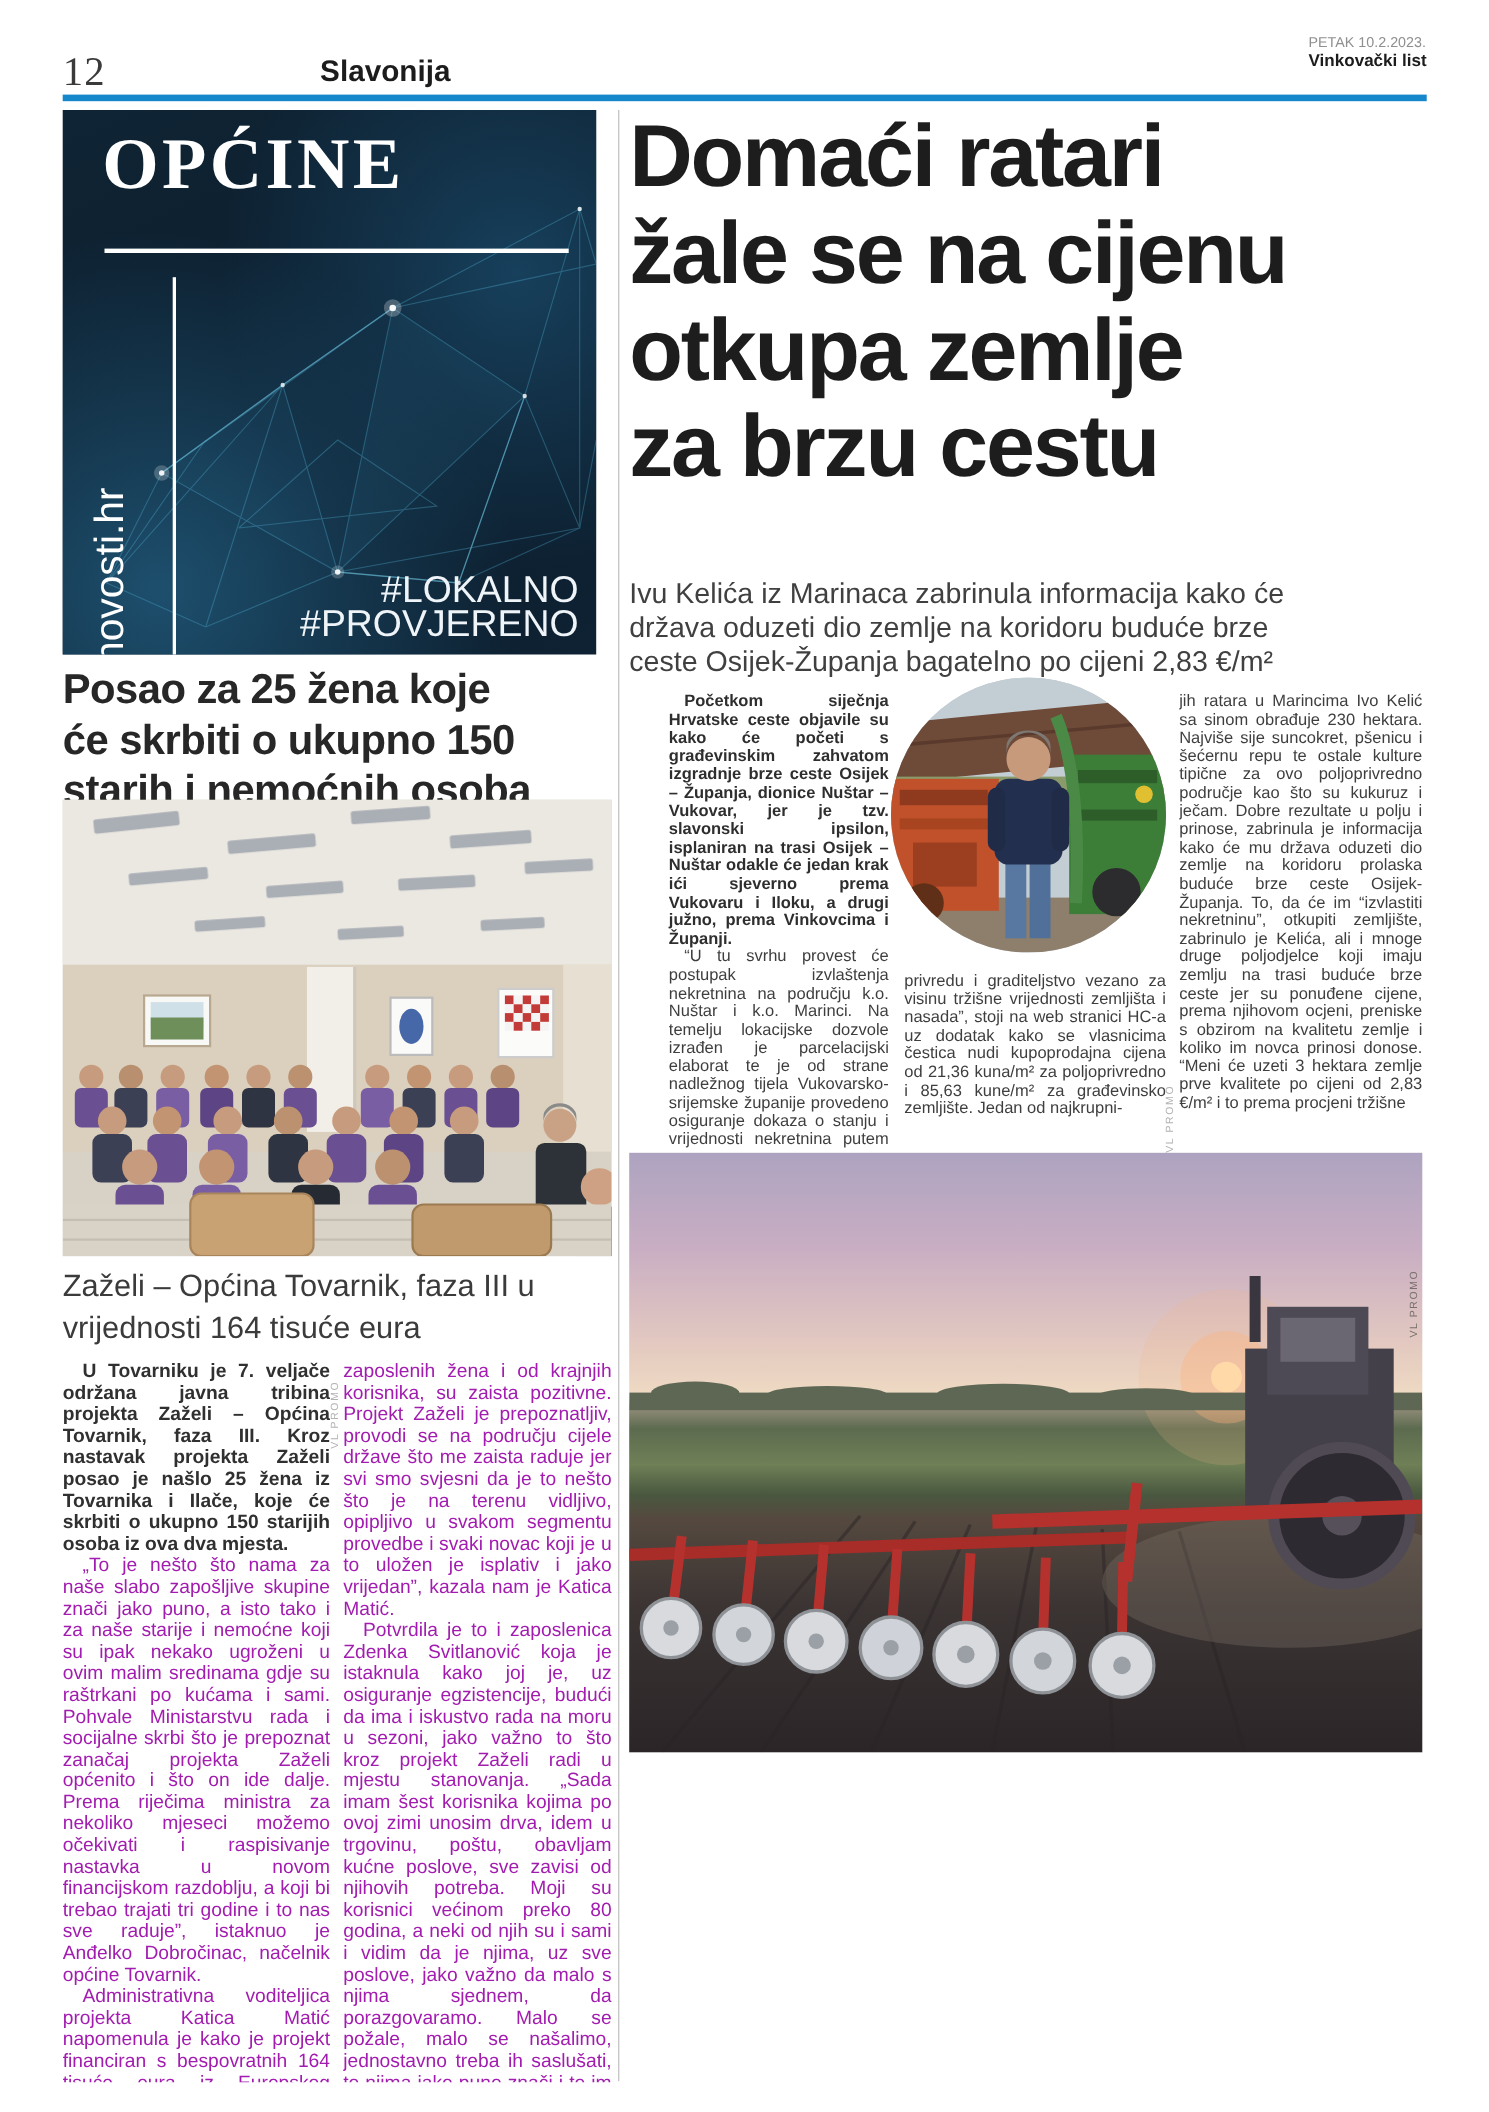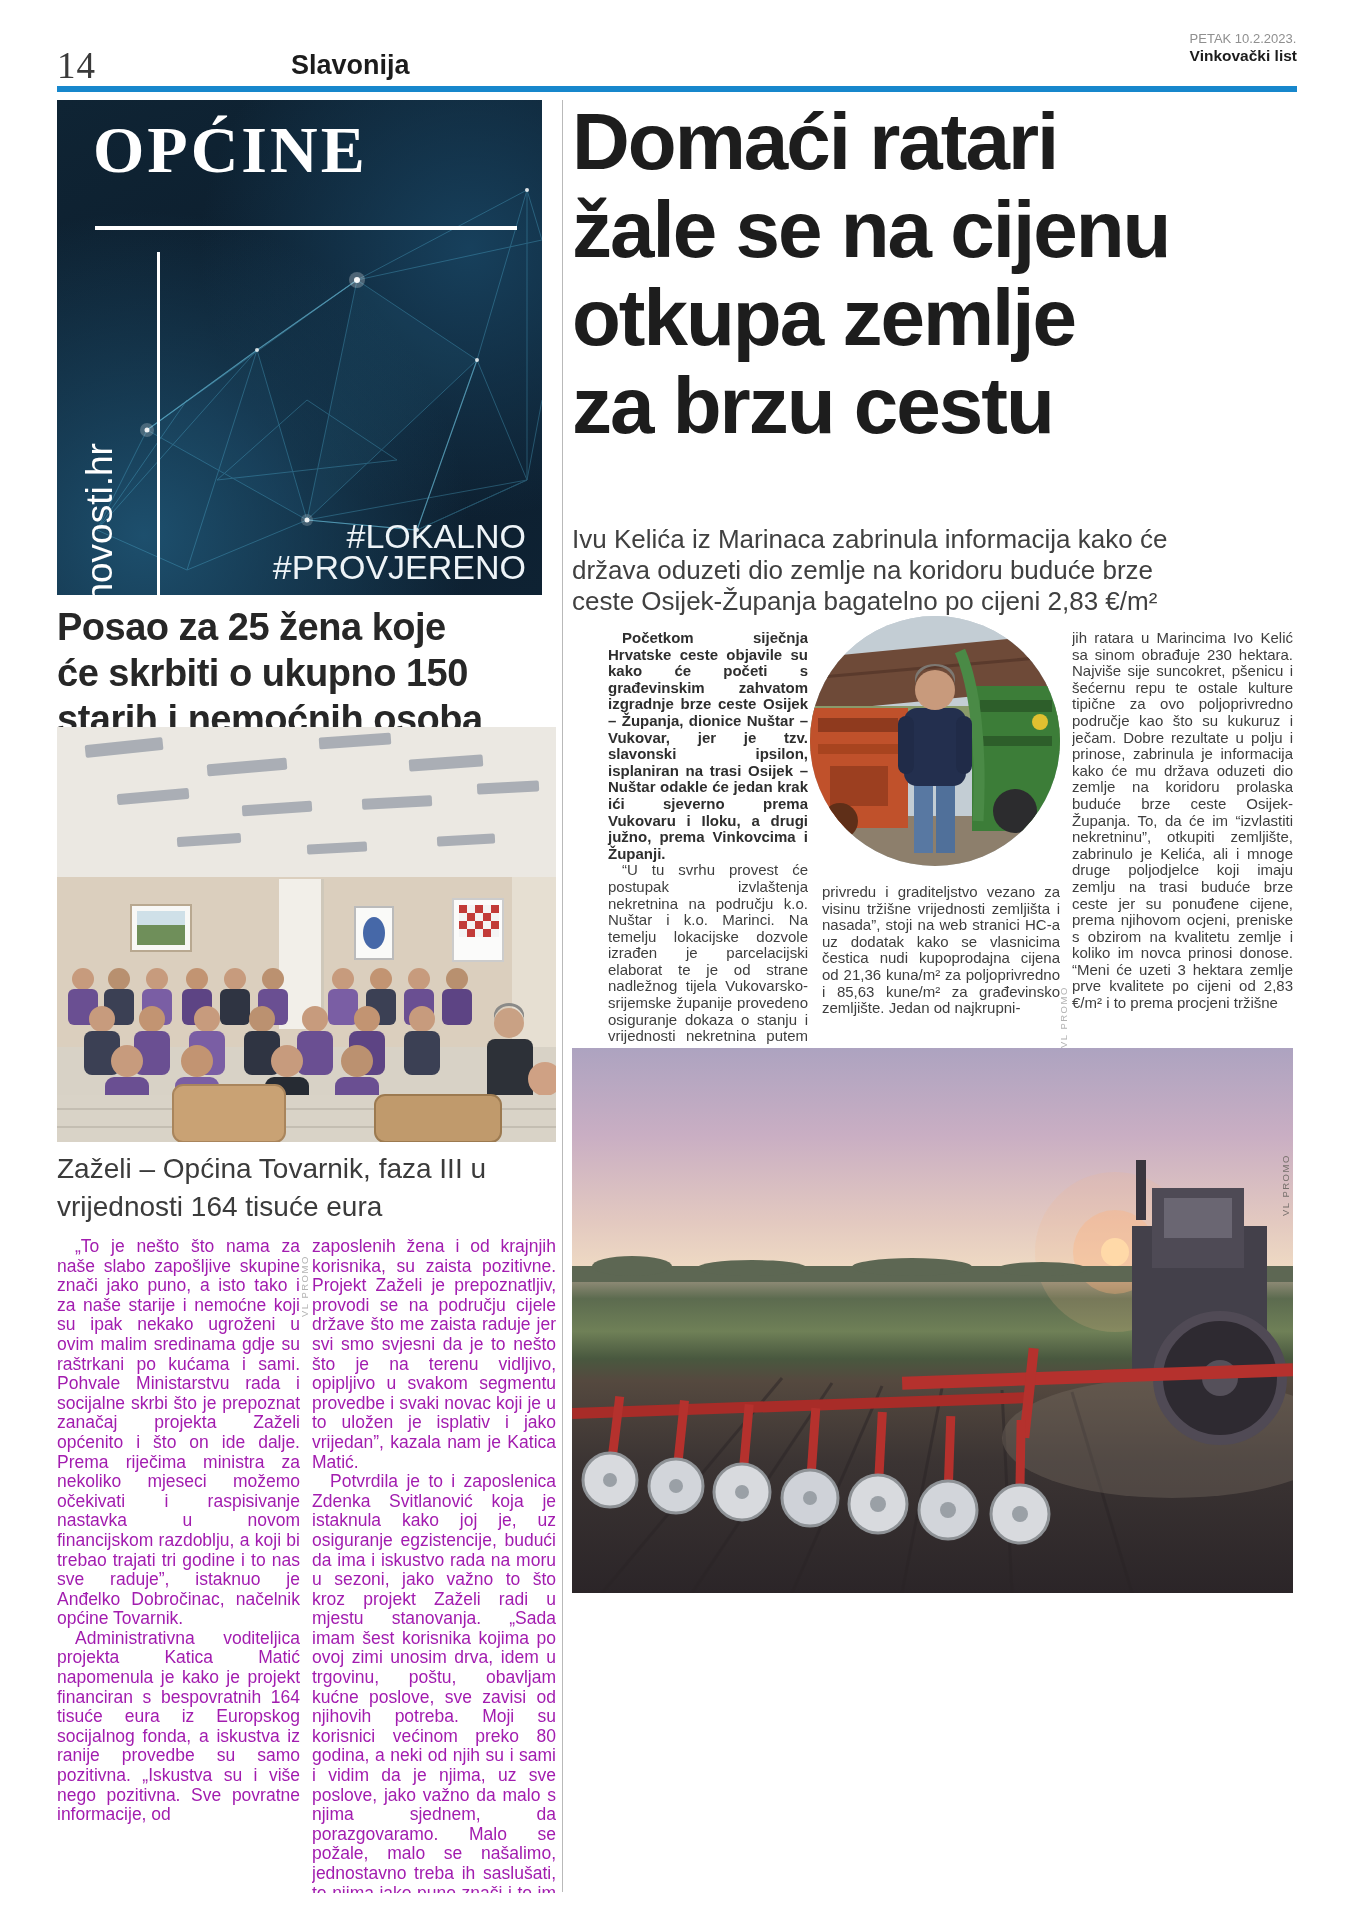--- a/index.html
+++ b/index.html
@@ -51,21 +51,21 @@
   .r-col3 { left:1072px; width:221px; }
   .portrait { left:810px; top:616px; width:250px; height:250px; border-radius:50%; overflow:hidden; background:#c3cdd4; }
   .f-photo { left:572px; top:1048px; width:721px; height:545px; overflow:hidden;
     background: linear-gradient(180deg, #ada3c0 0%, #c9aec3 16%, #e3c9c0 32%, #eed9c3 40%, #8b8873 43%, #5c6b4f 46%, #6f8057 52%, #49583f 57%, #55493f 61%, #3b3433 76%, #2b2528 100%); }
 </style>
 </head>
 <body>
 
 <div class="page">
 
-  <div class="abs pgnum">14</div>
+  <div class="abs pgnum">12</div>
   <div class="abs section">Slavonija</div>
   <div class="abs dateblock">
     <div class="d">PETAK 10.2.2023.</div>
     <div class="p">Vinkovački list</div>
   </div>
   <div class="abs bluebar"></div>
 
   <div class="abs promo">
     <svg width="485" height="495" viewBox="0 0 485 495" style="position:absolute;left:0;top:0;">
       <g stroke="#59c2e6" stroke-width="1" opacity="0.30" fill="none">
@@ -223,20 +223,21 @@
       <rect x="318" y="368" width="126" height="47" rx="10" fill="#c09a6c" stroke="#9c7a50" stroke-width="2"></rect>
     </svg>
   </div>
 
   <div class="abs v-credit credit-left">VL PROMO</div>
 
   <div class="abs l-subhead">Zaželi – Općina Tovarnik, faza III u
 vrijednosti 164 tisuće eura</div>
 
   <div class="abs l-colA l-body">
+    <p class="bold ind">U Tovarniku je 7. veljače održana javna tribina projekta Zaželi – Općina Tovarnik, faza III. Kroz nastavak projekta Zaželi posao je našlo 25 žena iz Tovarnika i Ilače, koje će skrbiti o ukupno 150 starijih osoba iz ova dva mjesta.</p>
     <p class="ind">„To je nešto što nama za naše slabo zapošljive skupine znači jako puno, a isto tako i za naše starije i nemoćne koji su ipak nekako ugroženi u ovim malim sredinama gdje su raštrkani po kućama i sami. Pohvale Ministarstvu rada i socijalne skrbi što je prepoznat zanačaj projekta Zaželi općenito i što on ide dalje. Prema riječima ministra za nekoliko mjeseci možemo očekivati i raspisivanje nastavka u novom financijskom razdoblju, a koji bi trebao trajati tri godine i to nas sve raduje”, istaknuo je Anđelko Dobročinac, načelnik općine Tovarnik.</p>
     <p class="ind">Administrativna voditeljica projekta Katica Matić napomenula je kako je projekt financiran s bespovratnih 164 tisuće eura iz Europskog socijalnog fonda, a iskustva iz ranije provedbe su samo pozitivna. „Iskustva su i više nego pozitivna. Sve povratne informacije, od</p>
   </div>
   <div class="abs l-colB l-body">
     <p>zaposlenih žena i od krajnjih korisnika, su zaista pozitivne. Projekt Zaželi je prepoznatljiv, provodi se na području cijele države što me zaista raduje jer svi smo svjesni da je to nešto što je na terenu vidljivo, opipljivo u svakom segmentu provedbe i svaki novac koji je u to uložen je isplativ i jako vrijedan”, kazala nam je Katica Matić.</p>
     <p class="ind">Potvrdila je to i zaposlenica Zdenka Svitlanović koja je istaknula kako joj je, uz osiguranje egzistencije, budući da ima i iskustvo rada na moru u sezoni, jako važno to što kroz projekt Zaželi radi u mjestu stanovanja. „Sada imam šest korisnika kojima po ovoj zimi unosim drva, idem u trgovinu, poštu, obavljam kućne poslove, sve zavisi od njihovih potreba. Moji su korisnici većinom preko 80 godina, a neki od njih su i sami i vidim da je njima, uz sve poslove, jako važno da malo s njima sjednem, da porazgovaramo. Malo se požale, malo se našalimo, jednostavno treba ih saslušati, to njima jako puno znači i to im je kao nekakav lijek i bolje se osjećaju”, istaknula je Zdenka Svitlanović.</p>
   </div>
 
   <div class="abs divider"></div>
 

